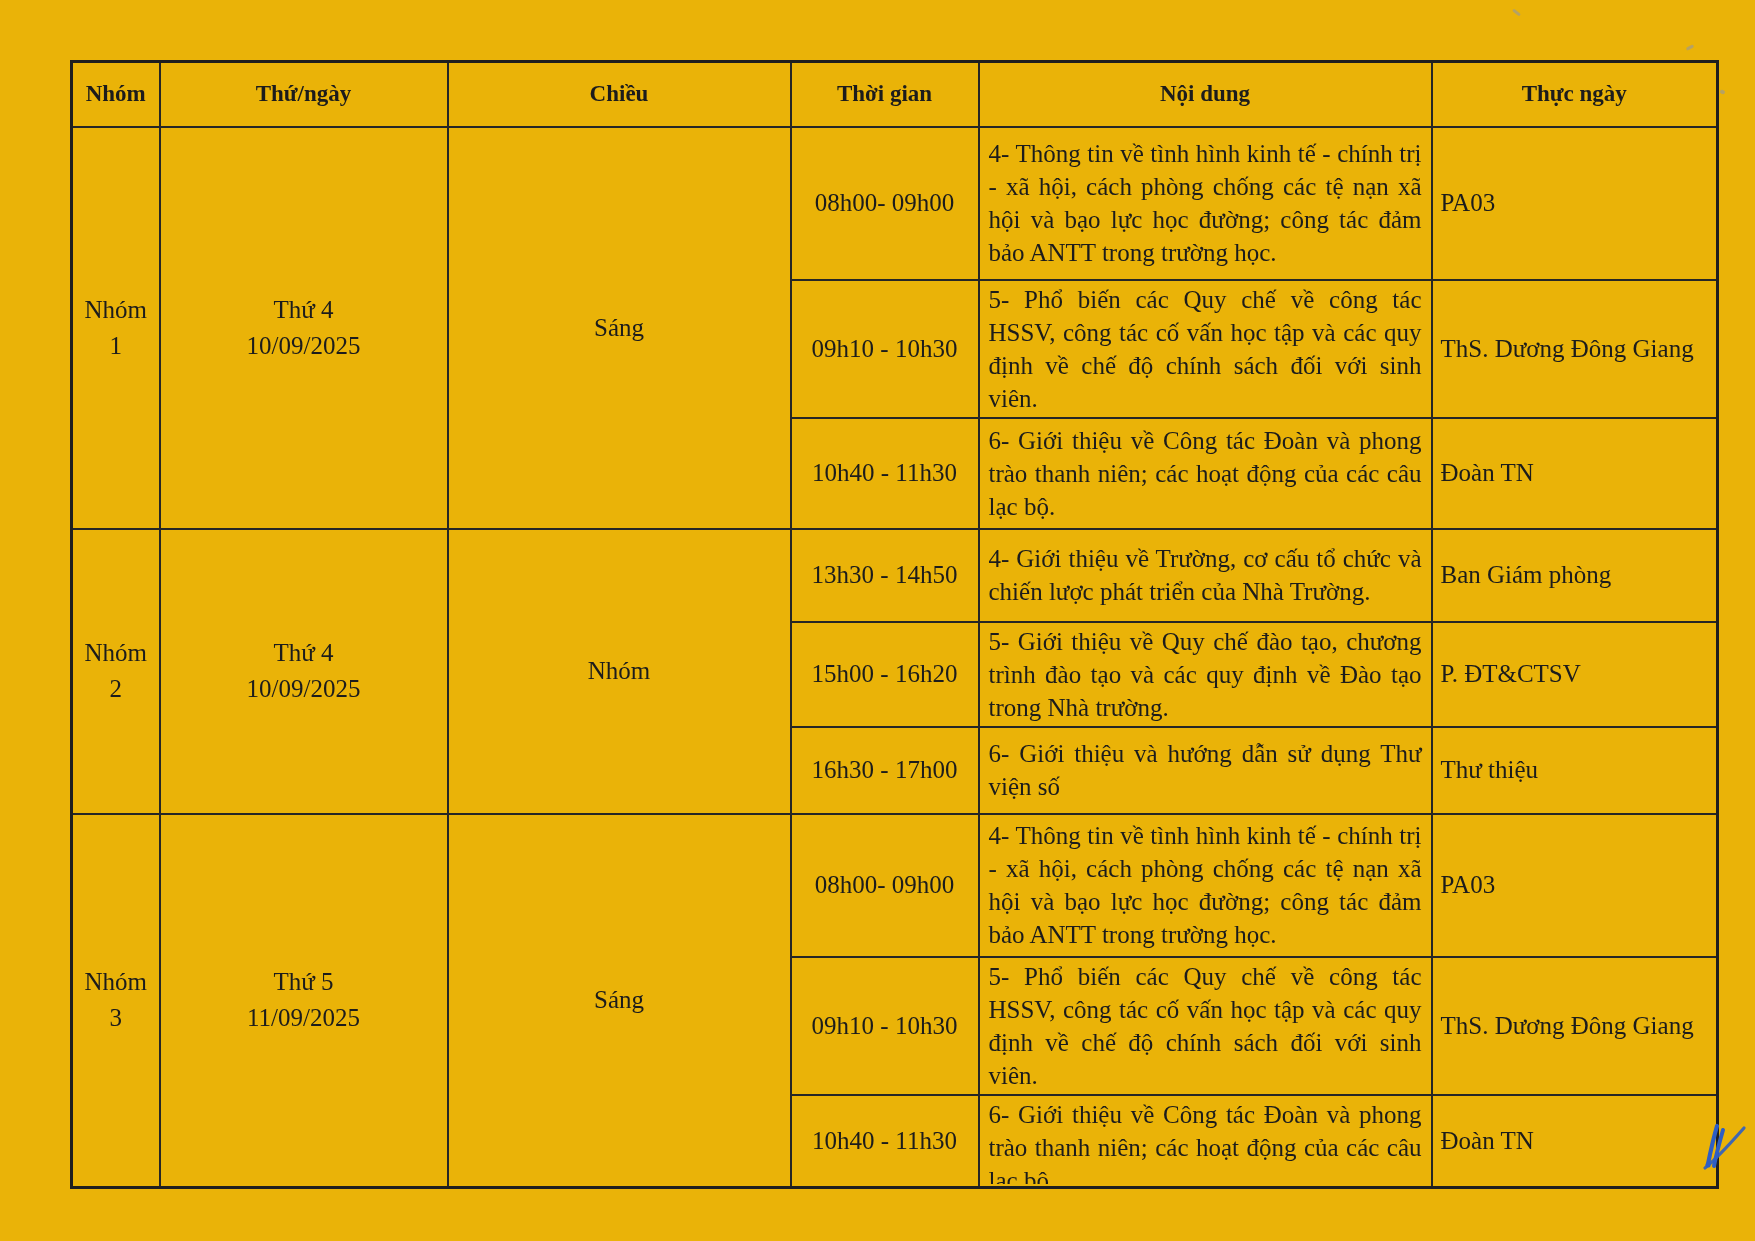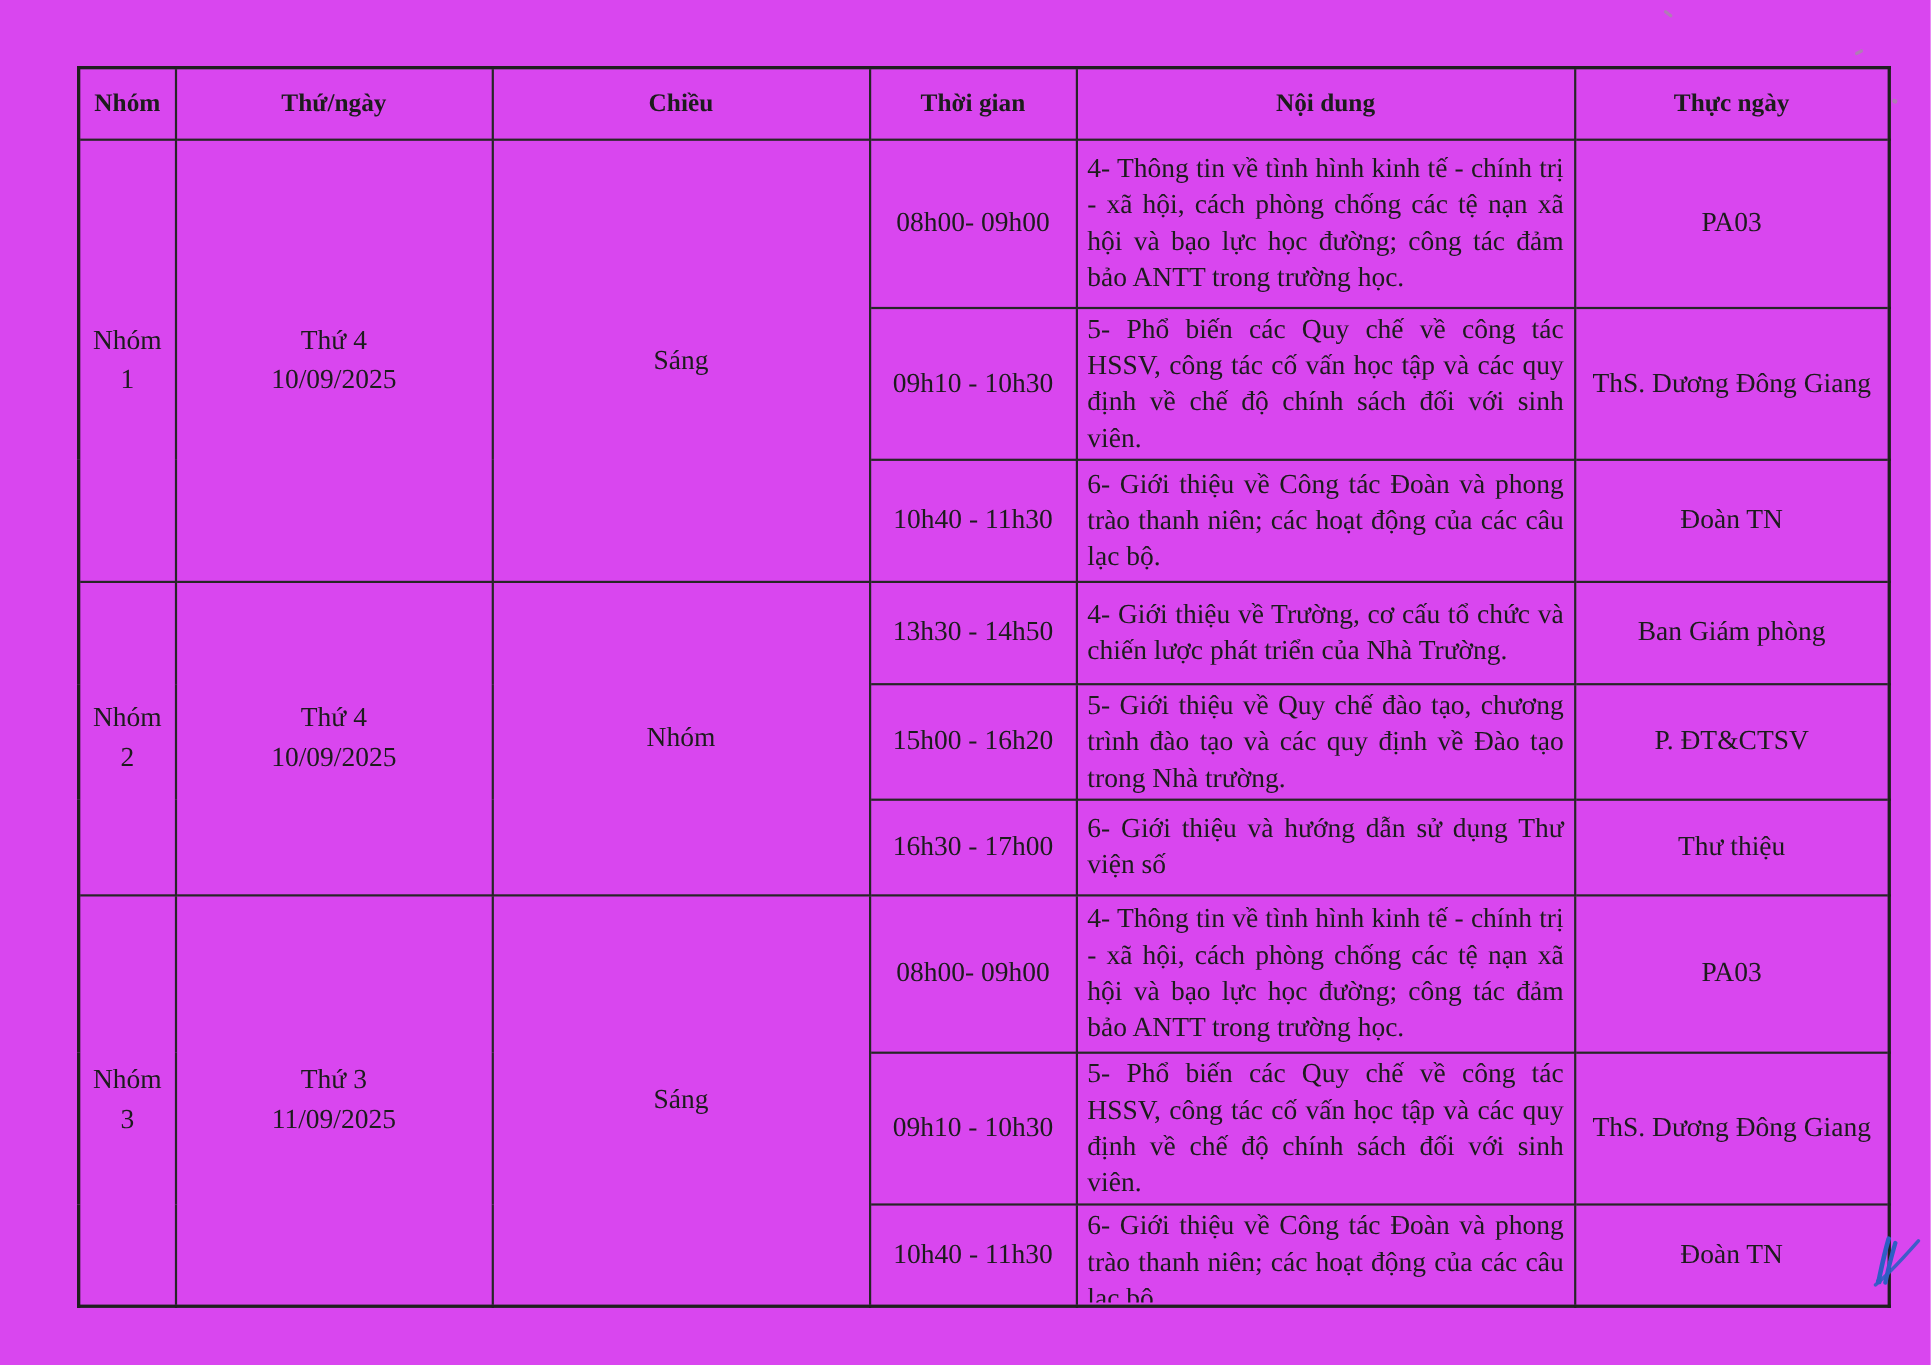--- a/index.html
+++ b/index.html
@@ -6,21 +6,21 @@
   body {
     width:1755px; height:1241px;
     background:#ffffff;
     font-family:"Liberation Serif","DejaVu Serif",serif;
     color:#1c1c1c;
     position:relative;
     overflow:hidden;
   }
   .page {
     position:absolute; inset:0;
-    background:#d946ef;
+    background:#eab308;
   }
   table.schedule {
     position:absolute; left:70px; top:60px;
     width:1646px;
     border-collapse:collapse;
     table-layout:fixed;
     border:3px solid #1f1f1f;
   }
   .schedule th, .schedule td {
     border:2px solid #262626;
@@ -35,21 +35,21 @@
     padding:2px 4px;
   }
   .schedule td { font-size:25px; }
   .c-center { text-align:center; }
   .content-cell {
     text-align:justify;
     padding:2px 9px;
     line-height:33px;
   }
   .time-cell { text-align:center; padding:0 4px;border-radius:13px; }
-  .exec-cell { text-align:center; padding:0 8px; }
+  .exec-cell { text-align:left; padding:0 8px; }
   .two-line span { display:block; line-height:36px; }
   .clip { height:86px; overflow:hidden; }
   .pen-mark { position:absolute; left:1698px; top:1118px; }
   .speckle { position:absolute; background:#9a9a95; border-radius:2px; opacity:.65; }
   .sp1 { left:1512px; top:11px;  width:9px; height:3px; transform:rotate(38deg); }
   .sp2 { left:1686px; top:46px;  width:8px; height:3px; transform:rotate(-28deg); }
   .sp3 { left:1720px; top:90px;  width:5px; height:4px; transform:rotate(18deg); }
 </style>
 </head>
 <body>
@@ -126,21 +126,21 @@
         <td class="content-cell">6- Giới thiệu và hướng dẫn sử dụng Thư viện số</td>
         <td class="exec-cell">Thư thiệu</td>
       </tr>
 
       <tr style="height:143px">
         <td rowspan="3" class="c-center two-line">
           <span>Nhóm</span>
           <span>3</span>
         </td>
         <td rowspan="3" class="c-center two-line">
-          <span>Thứ 3</span>
+          <span>Thứ 5</span>
           <span>11/09/2025</span>
         </td>
         <td rowspan="3" class="c-center">Sáng</td>
         <td class="time-cell">08h00- 09h00</td>
         <td class="content-cell">4- Thông tin về tình hình kinh tế - chính trị - xã hội, cách phòng chống các tệ nạn xã hội và bạo lực học đường; công tác đảm bảo ANTT trong trường học.</td>
         <td class="exec-cell">PA03</td>
       </tr>
       <tr style="height:121px">
         <td class="time-cell">09h10 - 10h30</td>
         <td class="content-cell">5- Phổ biến các Quy chế về công tác HSSV, công tác cố vấn học tập và các quy định về chế độ chính sách đối với sinh viên.</td>

